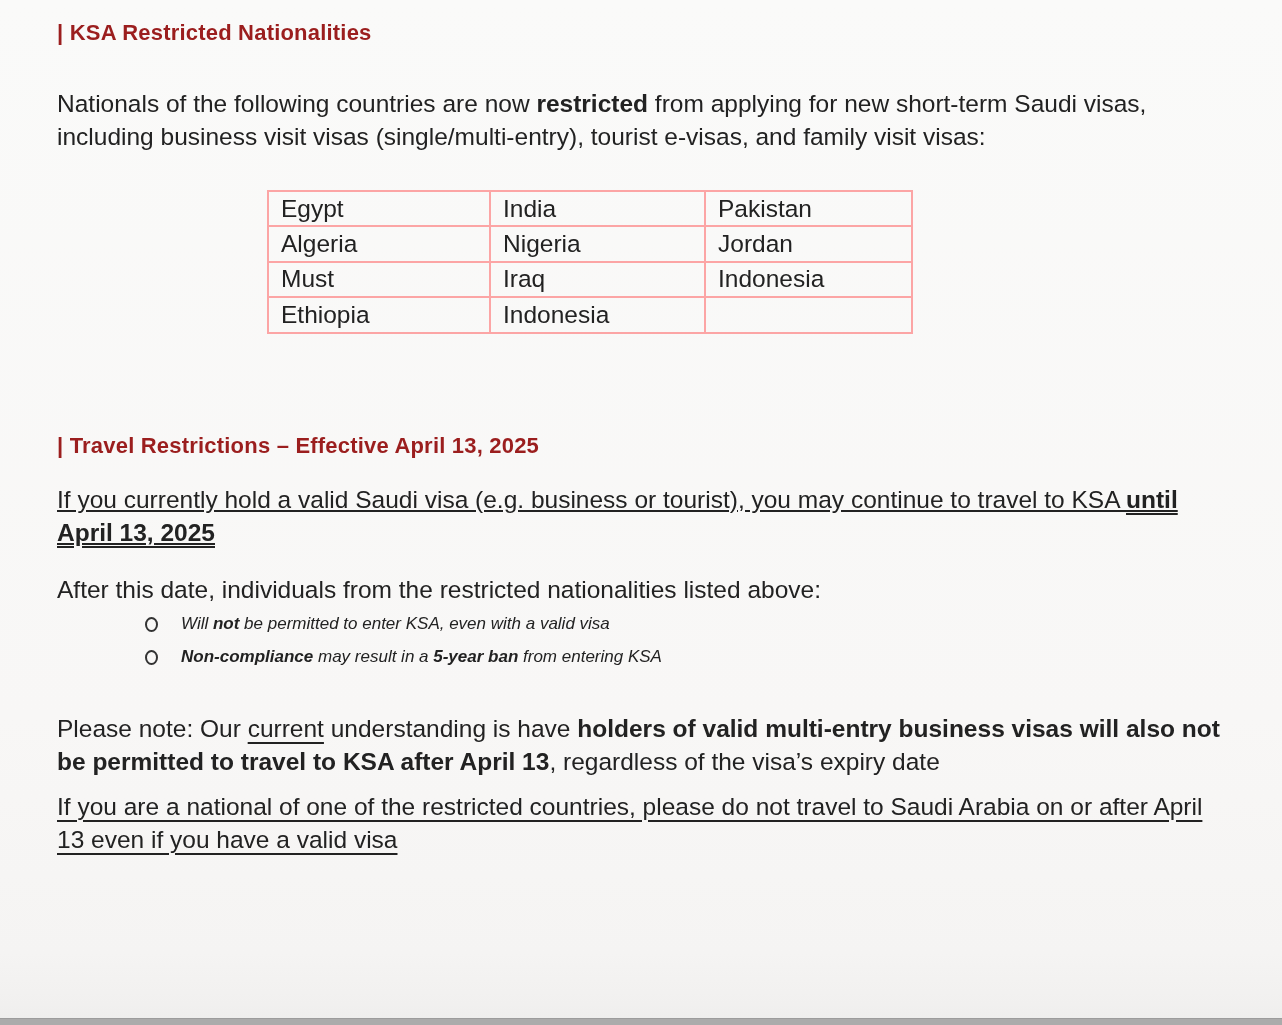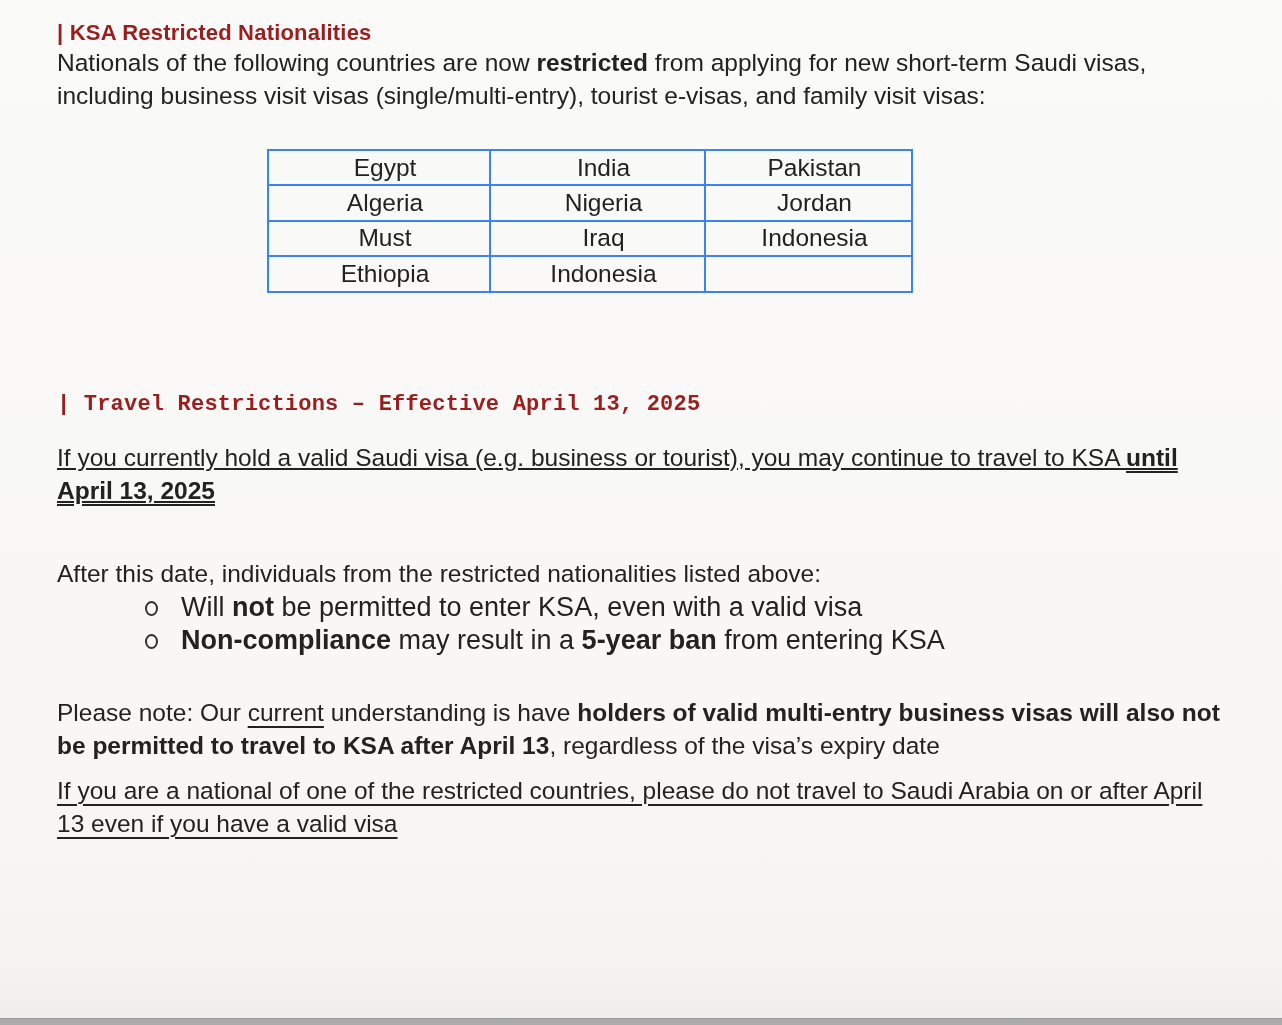--- a/index.html
+++ b/index.html
@@ -22,65 +22,65 @@
     width: 1170px;
   }
   .red-heading {
     color: #9b1e1e;
     font-weight: bold;
     font-size: 22px;
     letter-spacing: 0.2px;
     margin: 0;
   }
   #heading-1 { margin-top: 20px; }
-  #heading-2 { margin-top: 99px; font-family: Liberation Mono, monospace; }
+  #heading-2 { margin-top: 99px; }
   p {
     font-size: 24.5px;
     line-height: 33px;
     margin: 0;
   }
-  #para-intro { }
+  #para-intro { margin-top: 41px; }
   #para-valid-visa { margin-top: 24px; text-decoration: underline; }
-  #para-after-date { margin-top: 50px; }
+  #para-after-date { margin-top: 24px; }
   #para-note { margin-top: 38px; }
   #para-final { margin-top: 12px; }
   .u {
     text-decoration: underline;
     text-decoration-thickness: 2px;
     text-underline-offset: 5px;
   }
   table.countries {
     border-collapse: collapse;
     margin: 37px 0 0 210px;
     table-layout: fixed;
     width: 638px;
   }
   table.countries td {
-    border: 2px solid #3b82f6;
+    border: 2px solid #fca5a5;
     font-size: 24.5px;
     height: 31.4px;
     padding: 1px 0 1px 12px;
     vertical-align: middle;
     white-space: nowrap;
     overflow: hidden;
-    text-align: center;
   }
   td.c1 { width: 208px; }
   td.c2 { width: 201px; }
   td.c3 { width: 193px; }
   ul.bullets {
     list-style: none;
     margin: 1px 0 0 0;
     padding: 0 0 0 88px;
   }
   ul.bullets li {
-    font-size: 27px;
+    font-size: 17px;
     line-height: 33.5px;
     position: relative;
     padding-left: 36px;
+    font-style: italic;
   }
   .bullet-circle {
     position: absolute;
     left: 0;
     top: 10px;
     width: 9px;
     height: 11px;
     border: 2.5px solid #333;
     border-radius: 50%;
     display: inline-block;

